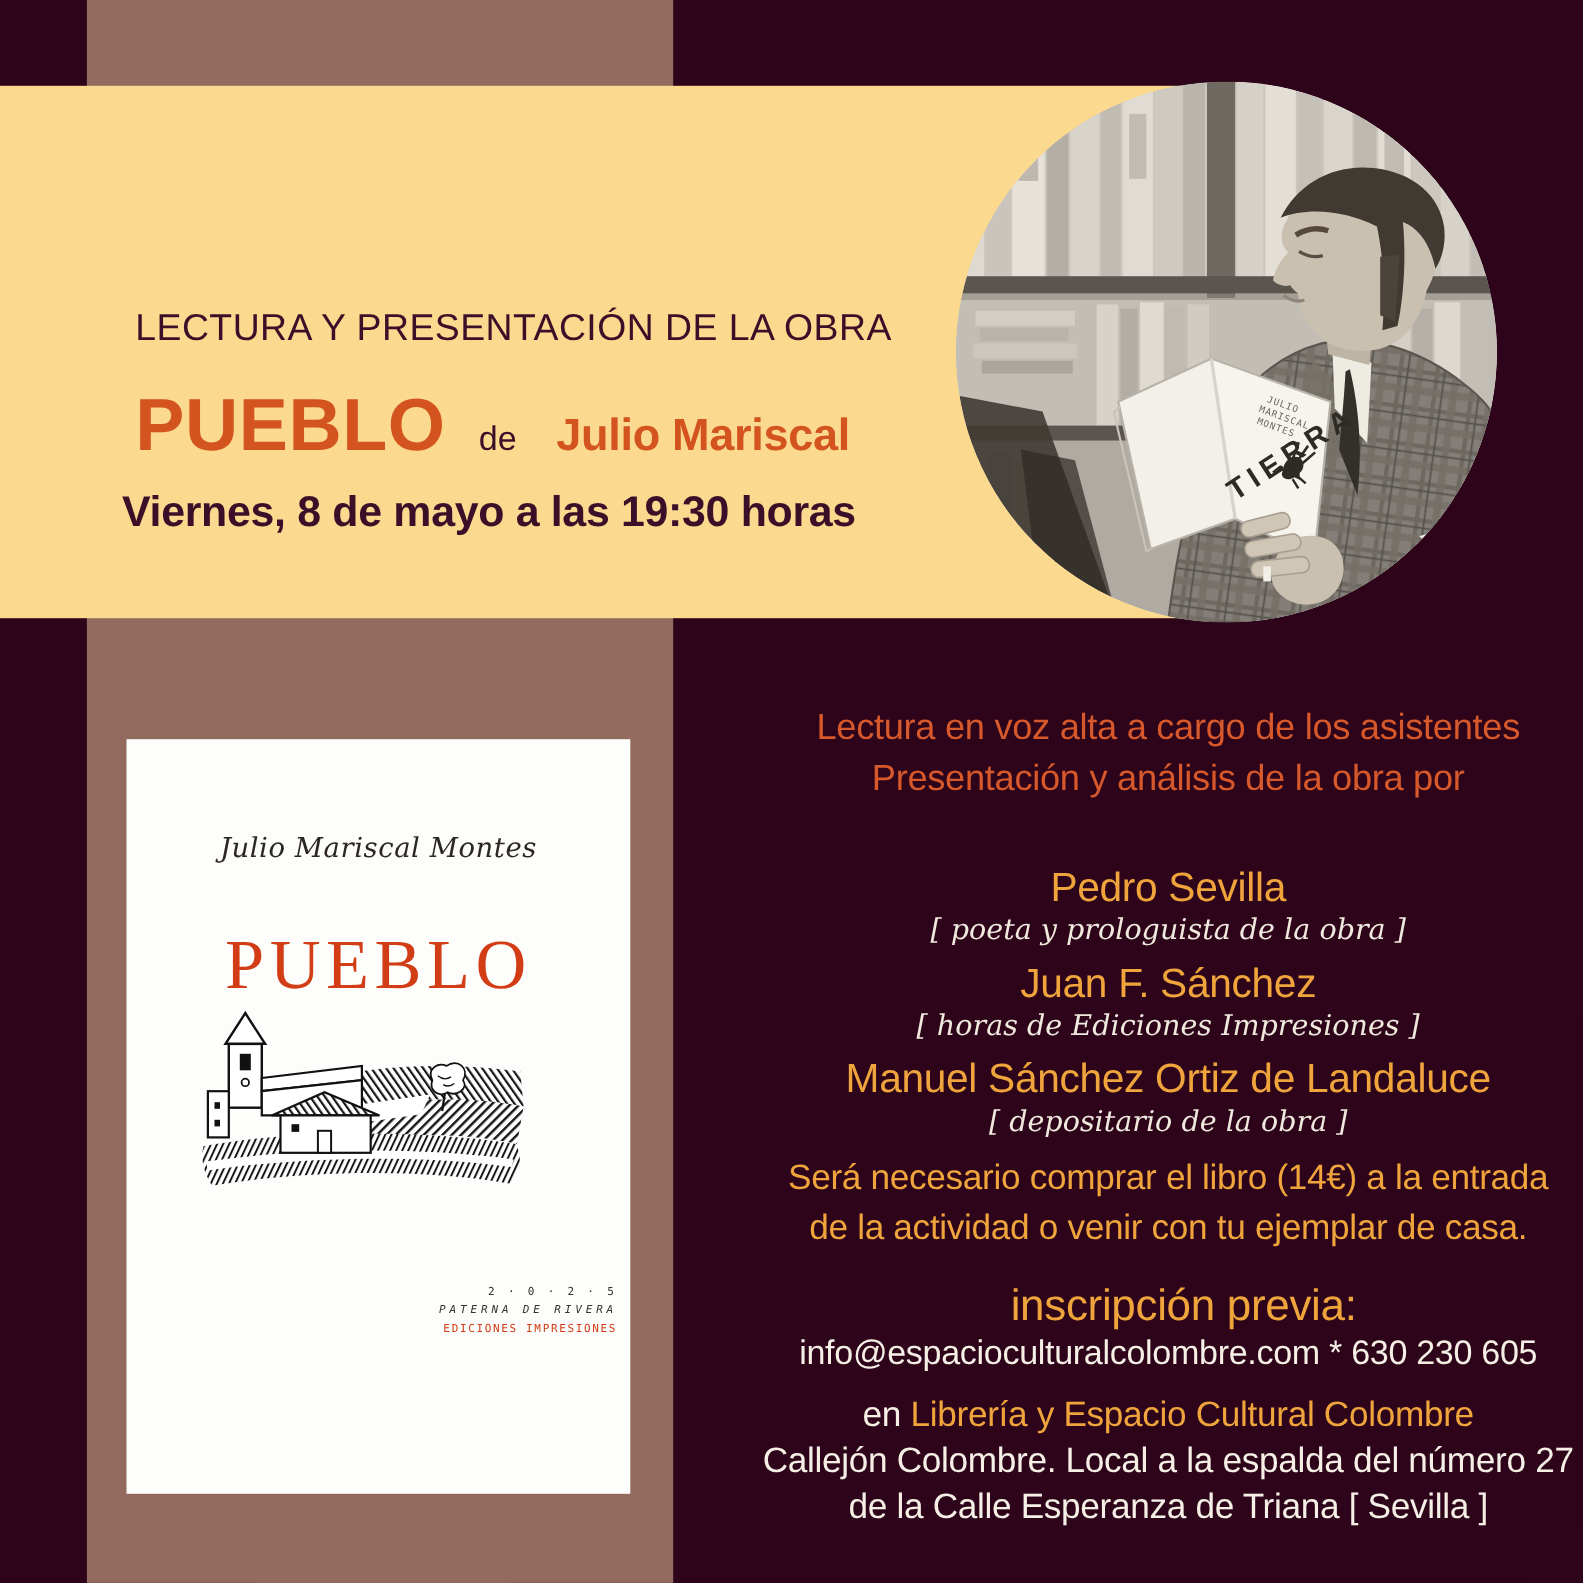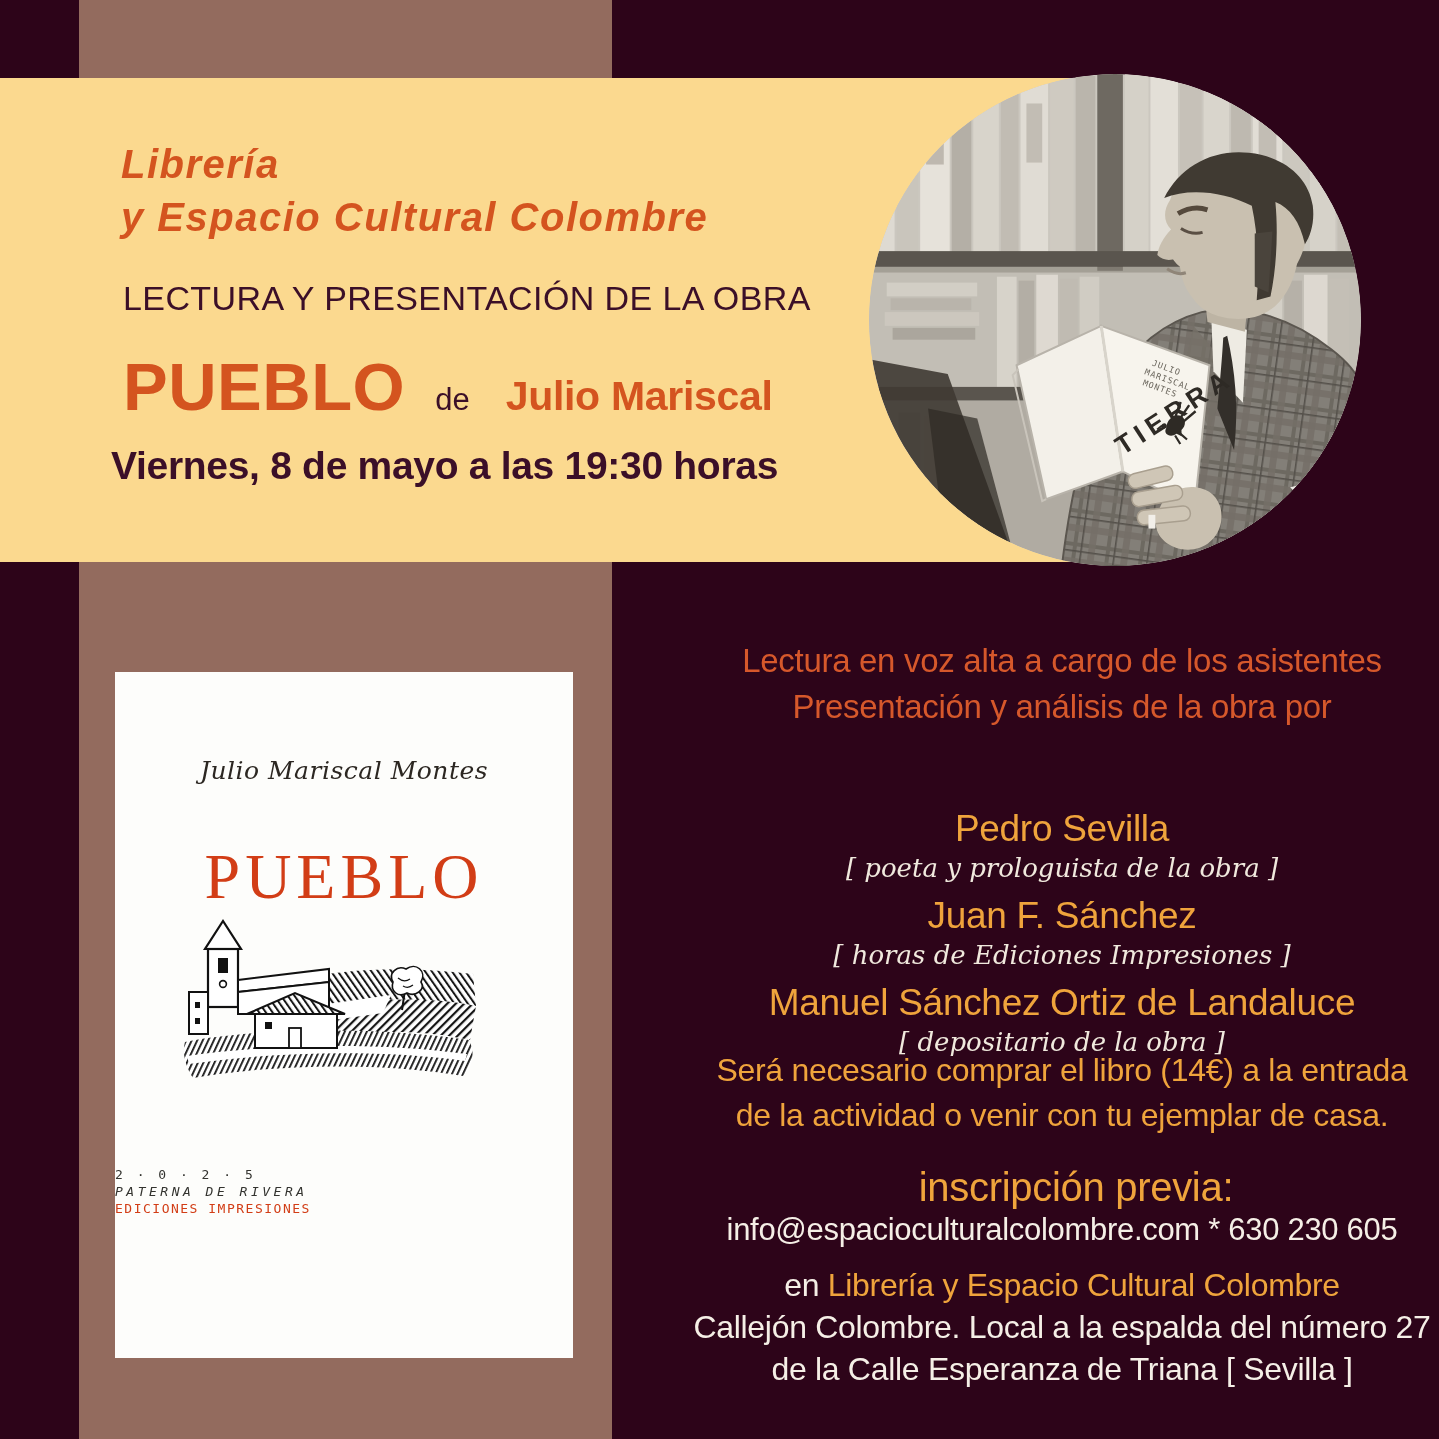--- a/index.html
+++ b/index.html
@@ -24,30 +24,30 @@
   .title-author{font-size:41px;font-weight:700;color:#d4541f;margin-left:36px;letter-spacing:-.3px;}
   .datetime{position:absolute;left:111px;top:444px;font-size:39px;font-weight:700;color:#3b0f28;letter-spacing:-.3px;}
 
   
   .cover{position:absolute;left:115px;top:672px;width:458px;height:686px;background:#fdfdfb;}
   .cover-author{position:absolute;left:0;right:0;top:84px;text-align:center;
     font-family:"DejaVu Serif",serif;font-style:italic;font-size:25px;color:#2c2722;letter-spacing:.5px;}
   .cover-title{position:absolute;left:0;right:0;top:168px;text-align:center;
     font-family:"Liberation Serif",serif;font-size:64px;color:#d23d16;letter-spacing:5px;}
   .cover-art{position:absolute;left:62px;top:244px;width:334px;height:168px;}
-  .cover-imprint{position:absolute;left:0;right:0;top:494px;text-align:left;
-    font-family:"DejaVu Sans Mono",monospace;font-size:13px;line-height:17px;color:#33332f;}
+  .cover-imprint{position:absolute;left:0;right:12px;top:494px;text-align:right;
+    font-family:"DejaVu Sans Mono",monospace;font-size:10px;line-height:17px;color:#33332f;}
   .imprint-year{letter-spacing:3px;}
   .imprint-place{letter-spacing:3.5px;font-style:italic;}
   .imprint-pub{letter-spacing:1.5px;color:#d23d16;}
 
   
   .rc{position:absolute;left:692px;width:740px;letter-spacing:-.3px;text-align:center;}
   .intro{top:638px;font-size:33px;line-height:46px;color:#d6582b;}
-  .speakers{top:808px;}
+  .speakers{top:786px;}
   .sp-name{font-size:37px;line-height:42px;color:#efa43c;}
   .sp-role{font-family:"DejaVu Serif",serif;font-style:italic;font-size:26px;line-height:37px;
     color:#f0e9dd;letter-spacing:0;margin-bottom:8px;}
   .note{top:1048px;font-size:32px;line-height:45px;color:#efa43c;}
   .insc{top:1165px;}
   .insc-label{font-size:40px;line-height:44px;color:#efa43c;margin-left:28px;}
   .insc-contact{font-size:31px;line-height:42px;color:#f5efe6;}
   .loc{top:1264px;font-size:32px;line-height:42px;color:#f5efe6;}
   .venue-name{color:#efa43c;}
 </style>
@@ -171,24 +171,20 @@
             <rect x="262" y="408" width="46" height="15" rx="7" fill="#cfc6b6" stroke="#a99f8f" stroke-width="1.5" transform="rotate(-14 262 408)"></rect>
             <rect x="266" y="426" width="52" height="15" rx="7" fill="#cfc6b6" stroke="#a99f8f" stroke-width="1.5" transform="rotate(-10 266 426)"></rect>
             <rect x="272" y="444" width="54" height="15" rx="7" fill="#cfc6b6" stroke="#a99f8f" stroke-width="1.5" transform="rotate(-6 272 444)"></rect>
             <rect x="284" y="448" width="7" height="14" fill="#f2efe9"></rect>
           </g>
         </g>
       </g>
     </svg>
   </div>
 
-  <div class="brand">
-    <div>Librería</div>
-    <div>y Espacio Cultural Colombre</div>
-  </div>
   <div class="kicker">LECTURA Y PRESENTACIÓN DE LA OBRA</div>
   <div class="title-row">
     <span class="title-main">PUEBLO</span>
     <span class="title-conn">de</span>
     <span class="title-author">Julio Mariscal</span>
   </div>
   <div class="datetime">Viernes, 8 de mayo a las 19:30 horas</div>
 
   <div class="cover">
     <div class="cover-author">Julio Mariscal Montes</div>

